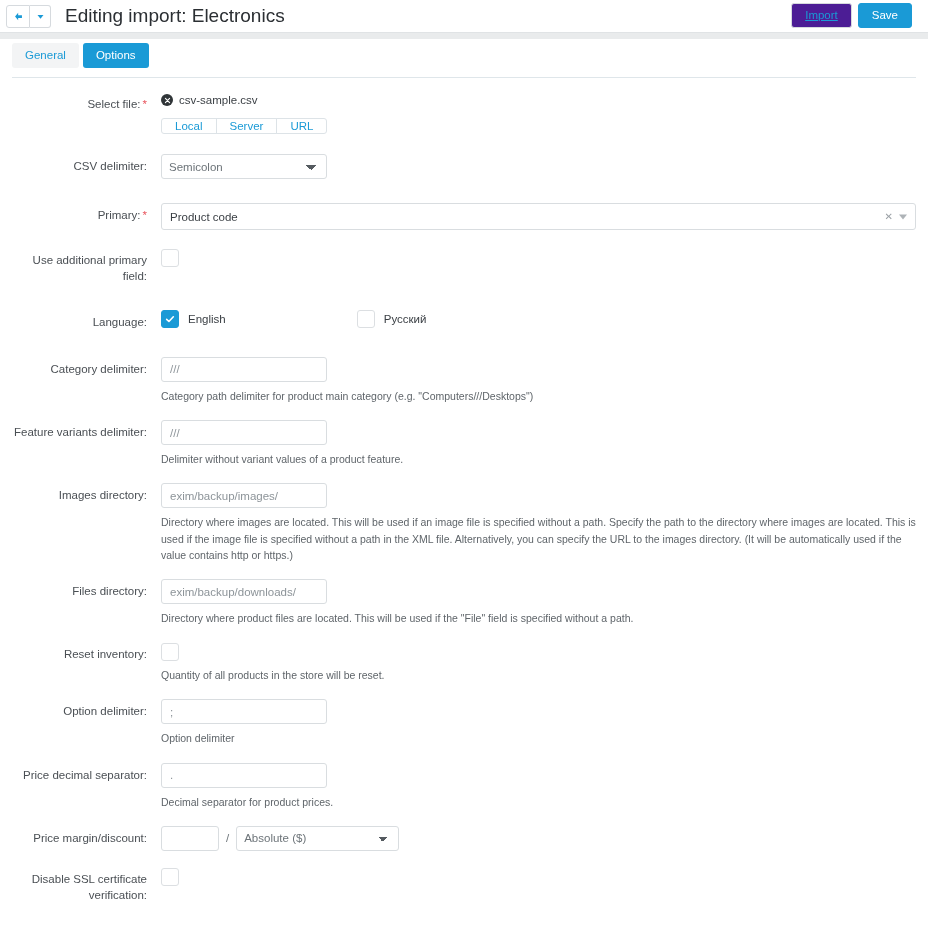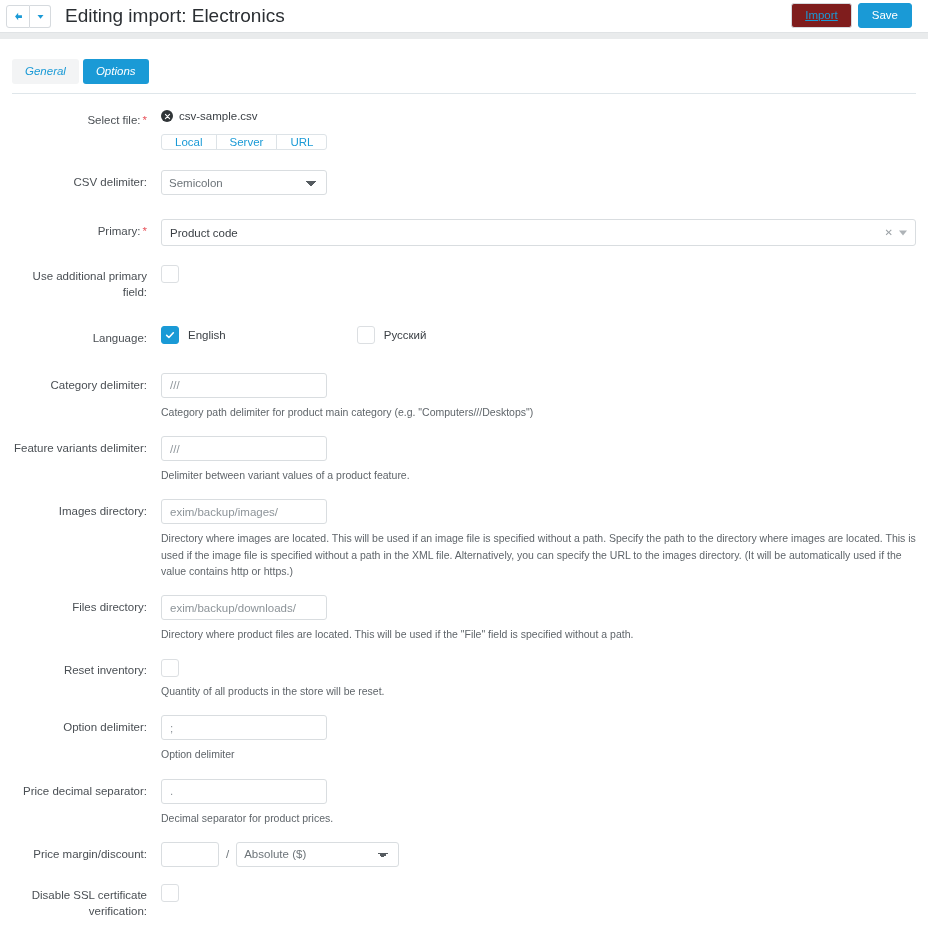--- a/index.html
+++ b/index.html
@@ -52,38 +52,38 @@
   }
   .btn {
     font-size: 11.5px;
     padding: 5px 13px;
     border-radius: 3px;
     cursor: pointer;
     line-height: 1.1;
     white-space: nowrap;
   }
   .btn-outline {
-    background: #7f1d1d;
+    background: #4c1d95;
     border: 1px solid #d6dade;
     color: #1a9ad6;
     text-decoration: underline;
   }
   .btn-primary {
     background: #1a9ad6;
     border: 1px solid #1a9ad6;
     color: #fff;
   }
   .header-rule {
     height: 7px;
     background: #e9ebec;
     border-top: 1px solid #e0e3e5;
   }
 
   
-  .tabs-wrap { padding: 20px 0 0 12px; font-style: italic; }
+  .tabs-wrap { padding: 4px 0 0 12px; }
   .tabs { display: flex; gap: 4px; }
   .tab {
     font-size: 11.5px;
     padding: 6px 13px;
     border-radius: 3px;
     cursor: pointer;
     line-height: 1.1;
   }
   .tab-inactive { background: #f3f4f5; color: #1a9ad6; }
   .tab-active { background: #1a9ad6; color: #ffffff; text-align: right; }
@@ -358,21 +358,21 @@
     <div class="field">
       <input class="txt w-narrow" value="///" style="">
       <div class="help">Category path delimiter for product main category (e.g. "Computers///Desktops")</div>
     </div>
   </div>
 
   <div class="row" style="margin-top:16px;">
     <div class="label">Feature variants delimiter:</div>
     <div class="field">
       <input class="txt w-narrow" value="///" style="">
-      <div class="help">Delimiter between variant values of a product feature.</div>
+      <div class="help">Delimiter without variant values of a product feature.</div>
     </div>
   </div>
 
   <div class="row" style="margin-top:16px;">
     <div class="label">Images directory:</div>
     <div class="field">
       <input class="txt w-mid" value="exim/backup/images/" style="">
       <div class="help">Directory where images are located. This will be used if an image file is specified without a path. Specify the path to the directory where images are located. This is used if the image file is specified without a path in the XML file. Alternatively, you can specify the URL to the images directory. (It will be automatically used if the value contains http or https.)</div>
     </div>
   </div>

